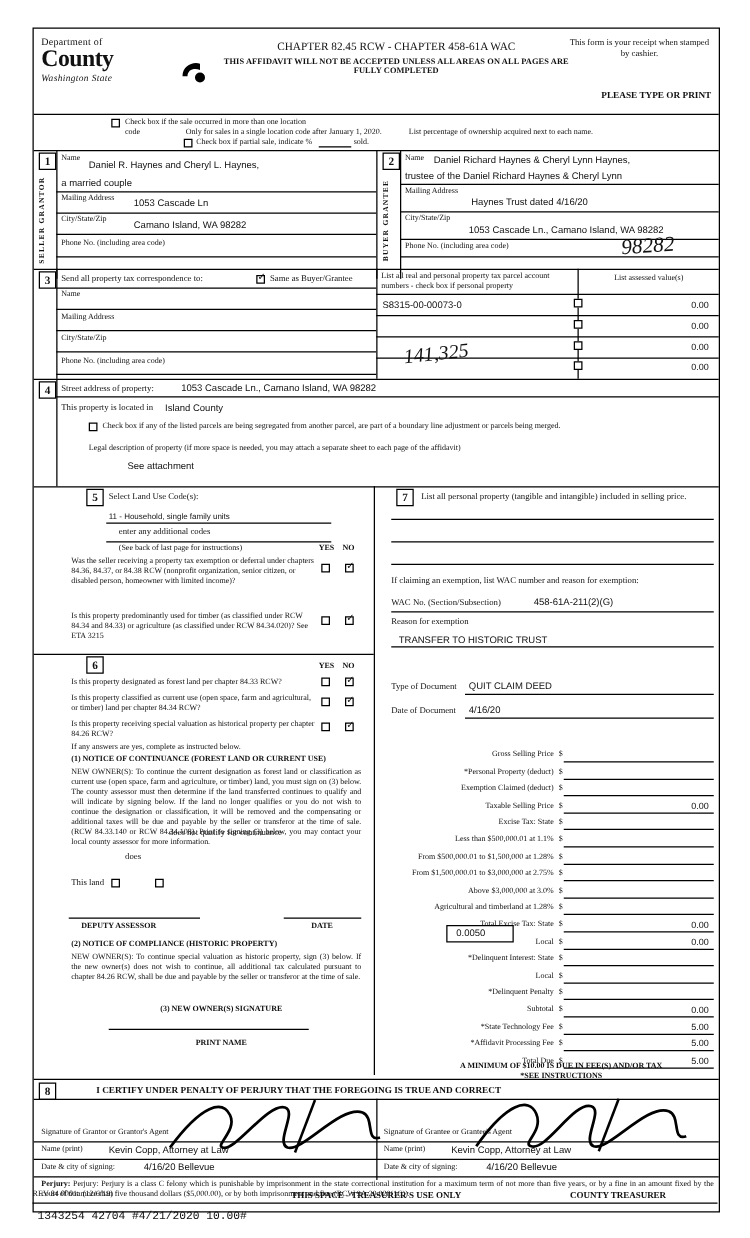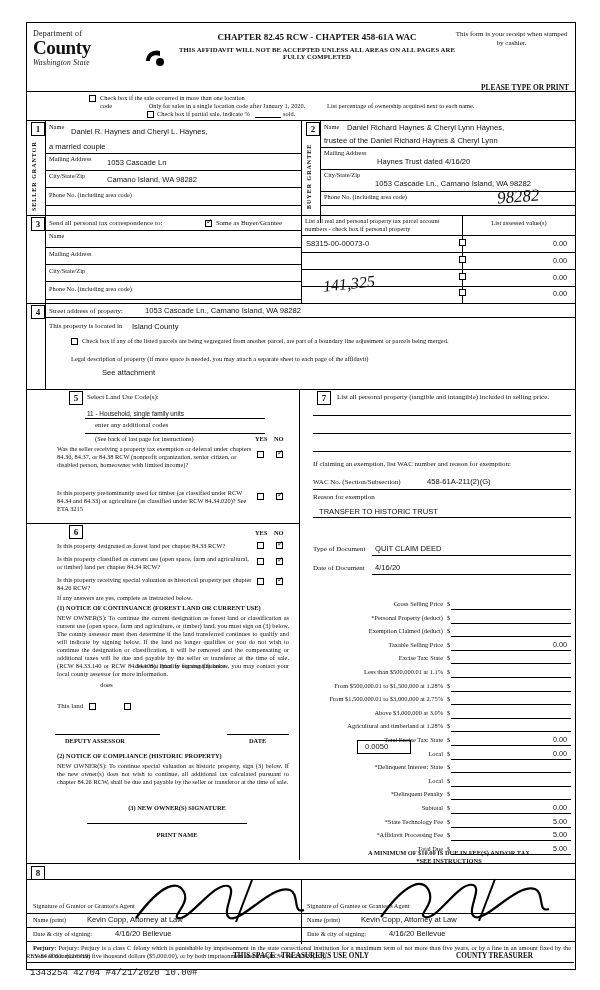--- a/index.html
+++ b/index.html
@@ -7,24 +7,24 @@
   .page{position:absolute;left:0;top:0;width:600px;height:990px;}
   .sheet{position:absolute;left:26px;top:22px;width:548px;height:946px;border:1px solid #000;background:#fff;}
   .hdr{position:relative;height:68px;border-bottom:0px;}
   .dept{position:absolute;left:6px;top:6px;width:170px;font-family:"Liberation Serif",serif;}
   .dept .d1{font-size:8px;letter-spacing:.2px;}
   .dept .d2{font-size:19px;font-weight:bold;letter-spacing:-.4px;line-height:20px;}
   .dept .d3{font-size:7.5px;font-style:italic;letter-spacing:.3px;}
   .swoosh{position:absolute;left:117px;top:24px;width:22px;height:22px;}
   .title{position:absolute;left:150px;top:8px;width:280px;text-align:center;}
   .title .t1{font-size:11.5px;font-weight:bold;letter-spacing:.2px;}
-  .title .t2{font-size:9px;font-weight:bold;margin-top:1px;}
+  .title .t2{font-size:9px;font-weight:normal;margin-top:1px;}
   .title .t3{font-size:6.7px;font-weight:bold;margin-top:4px;letter-spacing:.1px;}
   .receipt{position:absolute;right:6px;top:7px;width:115px;text-align:center;font-size:7px;line-height:9px;}
-  .ptype{position:absolute;right:6px;top:60px;font-size:7.4px;font-weight:bold;}
+  .ptype{position:absolute;right:6px;top:48px;font-size:7.4px;font-weight:bold;}
   .ln{position:absolute;background:#000;}
   .num{position:absolute;font-weight:bold;font-size:9px;border:1px solid #000;width:12px;height:12px;line-height:12px;text-align:center;background:#fff;}
   .lbl{position:absolute;font-size:6.4px;line-height:8px;}
   .lbl7{position:absolute;font-size:7px;line-height:9px;}
   .val{position:absolute;font-size:7.6px;font-family:"Liberation Sans",sans-serif;}
   .chk{position:absolute;width:7px;height:7px;border:1px solid #000;box-sizing:border-box;background:#fff;}
   .chk.x::after{content:"\2713";position:absolute;left:0px;top:-3px;font-size:8px;line-height:8px;font-family:"Liberation Sans",sans-serif;}
   .vert{position:absolute;font-size:6px;font-weight:bold;writing-mode:vertical-rl;transform:rotate(180deg);letter-spacing:1px;text-align:center;}
   .bold{font-weight:bold;}
   .money{position:absolute;font-size:7.2px;font-family:"Liberation Sans",sans-serif;text-align:right;}
@@ -100,21 +100,21 @@
     <div class="lbl" style="left:297px;top:148px;">City/State/Zip</div>
     <div class="val" style="left:348px;top:156px;">1053 Cascade Ln., Camano Island, WA 98282</div>
     <div class="ln" style="left:293px;top:168px;width:255px;height:1px;"></div>
     <div class="lbl" style="left:297px;top:170px;">Phone No. (including area code)</div>
     <div class="ln" style="left:293px;top:182px;width:255px;height:1px;"></div>
     <div class="sigink" style="left:470px;top:164px;font-size:17px;font-family:'Liberation Serif',serif;font-style:italic;transform:rotate(-4deg);">98282</div>
 
     <div class="ln" style="left:0;top:192px;width:548px;height:1px;"></div>
     <div class="num" style="left:4px;top:194px;">3</div>
     <div class="ln" style="left:18px;top:192px;width:1px;height:88px;"></div>
-    <div class="lbl7" style="left:22px;top:196px;">Send all personal tax correspondence to:</div>
+    <div class="lbl7" style="left:22px;top:196px;">Send all property tax correspondence to:</div>
     <div class="chk x" style="left:178px;top:197px;"></div>
     <div class="lbl7" style="left:189px;top:196px;">Same as Buyer/Grantee</div>
     <div class="ln" style="left:18px;top:207px;width:256px;height:1px;"></div>
     <div class="lbl" style="left:22px;top:209px;">Name</div>
     <div class="ln" style="left:18px;top:224px;width:256px;height:1px;"></div>
     <div class="lbl" style="left:22px;top:227px;">Mailing Address</div>
     <div class="ln" style="left:18px;top:241px;width:256px;height:1px;"></div>
     <div class="lbl" style="left:22px;top:244px;">City/State/Zip</div>
     <div class="ln" style="left:18px;top:258px;width:256px;height:1px;"></div>
     <div class="lbl" style="left:22px;top:262px;">Phone No. (including area code)</div>
@@ -299,20 +299,21 @@
         <div class="money" style="left: 470px; top: 820.8px; width: 70px;">5.00</div>
         <div class="ln" style="left: 424px; top: 830.8px; width: 120px; height: 1px;"></div>
       </div>
     <div class="sigink" style="left:330px;top:717px;width:52px;height:12px;border:1px solid #000;"></div>
     <div class="val" style="left:338px;top:719px;">0.0050</div>
     <div class="lbl bold" style="left:300px;top:826px;width:244px;text-align:center;">A MINIMUM OF $10.00 IS DUE IN FEE(S) AND/OR TAX</div>
     <div class="lbl bold" style="left:300px;top:834px;width:244px;text-align:center;">*SEE INSTRUCTIONS</div>
 
     <div class="ln" style="left:0;top:840px;width:548px;height:1px;"></div>
     <div class="num" style="left:4px;top:843px;">8</div>
+    <div class="lbl bold" style="left:50px;top:845px;width:470px;font-size:7.4px;">I CERTIFY UNDER PENALTY OF PERJURY THAT THE FOREGOING IS TRUE AND CORRECT</div>
     <div class="ln" style="left:0;top:856px;width:548px;height:1px;"></div>
     <div class="ln" style="left:274px;top:856px;width:1px;height:65px;"></div>
     <div class="lbl" style="left:6px;top:879px;width:130px;">Signature of Grantor or Grantor's Agent</div>
     <div class="lbl" style="left:280px;top:879px;width:130px;">Signature of Grantee or Grantee's Agent</div>
     <div class="ln" style="left:0;top:890px;width:548px;height:1px;"></div>
     <div class="lbl" style="left:6px;top:893px;">Name (print)</div>
     <div class="val" style="left:60px;top:892px;">Kevin Copp, Attorney at Law</div>
     <div class="lbl" style="left:280px;top:893px;">Name (print)</div>
     <div class="val" style="left:334px;top:892px;">Kevin Copp, Attorney at Law</div>
     <div class="ln" style="left:0;top:904px;width:548px;height:1px;"></div>

